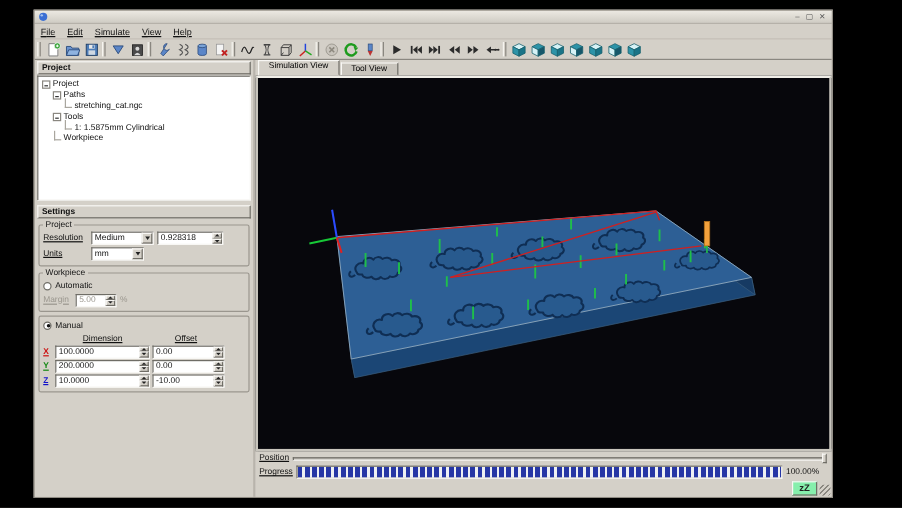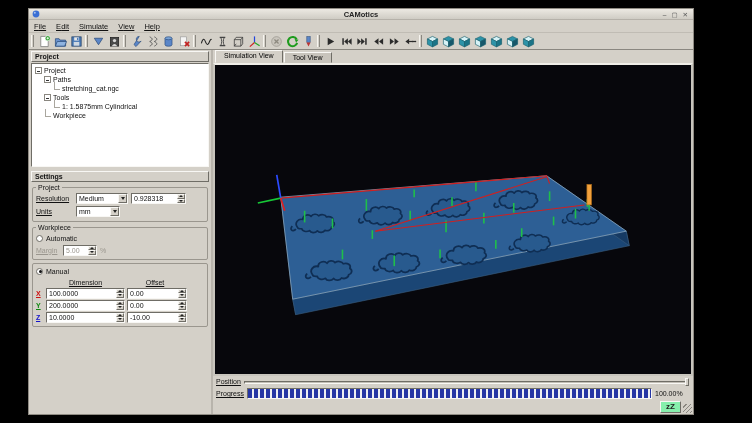--- a/index.html
+++ b/index.html
@@ -109,21 +109,20 @@
 <body>
 
 <div class="stage">
   <div class="win">
 
     <div class="titlebar">
       <svg class="appicon" viewBox="0 0 8 8">
         <circle cx="4" cy="4" r="3.4" fill="#3b6fd4"></circle>
           <circle cx="2.8" cy="2.8" r="1" fill="#a8c4ee"></circle>
       </svg>
-      <span class="title">CAMotics</span>
       <span class="winctrls">
         <span class="wctl">–</span>
         <span class="wctl">▢</span>
         <span class="wctl">✕</span>
       </span>
     </div>
 
     <div class="menubar">
         <span class="menu-item"><u>F</u>ile</span>
         <span class="menu-item"><u>E</u>dit</span>

